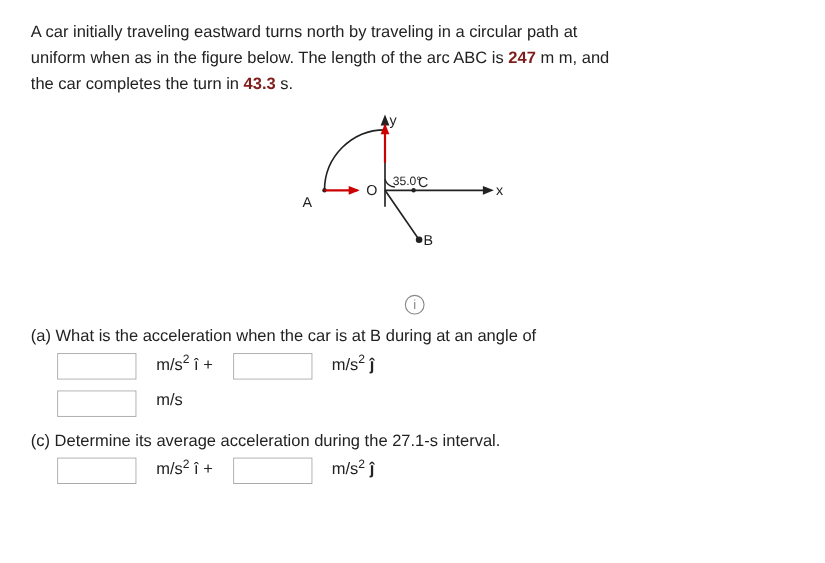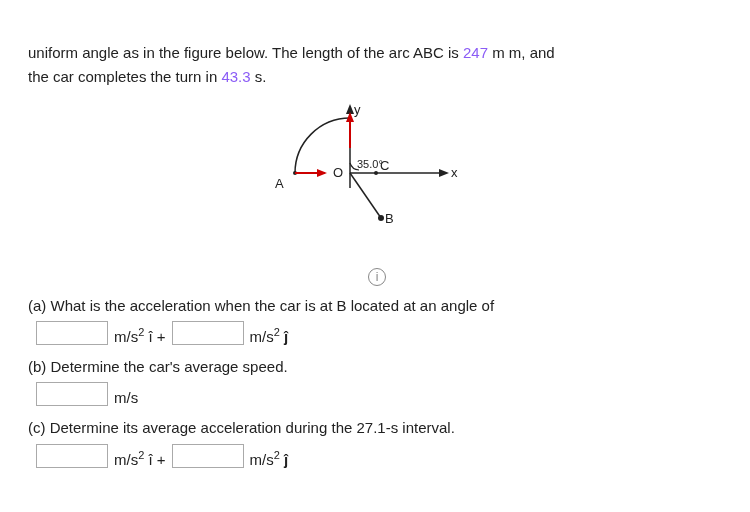--- a/index.html
+++ b/index.html
@@ -12,42 +12,42 @@
       color: #222;
       overflow: hidden;
     }
     .page {
       padding: 18px 28px 18px 28px;
     }
     .problem-text {
       line-height: 1.55;
       margin-bottom: 10px;
     }
-    .highlight-red { color: #8b5cf6; font-weight: normal; }
+    .highlight-red { color: #7f1d1d; font-weight: bold; }
     .figure-area {
       display: flex;
       justify-content: center;
       margin: 8px 0 10px 0;
     }
     .figure-svg {
       width: 230px;
       height: 160px;
     }
     .part {
       margin-bottom: 10px;
     }
     .part-text {
       line-height: 1.55;
       margin-bottom: 4px;
     }
     .answer-row {
       display: flex;
-      align-items: flex-end;
-      gap: 6px;
-      margin-left: 8px;
+      align-items: flex-start;
+      gap: 18px;
+      margin-left: 24px;
       margin-bottom: 2px;
     }
     .answer-box {
       width: 72px;
       height: 24px;
       border: 1px solid #aaa;
       background: #fff;
       display: inline-block;
     }
     .answer-box input {
@@ -77,22 +77,22 @@
       margin-left: 4px;
       cursor: pointer;
     }
   </style>
 </head>
 <body>
 
 <div class="page">
 
   <div class="problem-text">
-    <br>
-    <span>uniform angle as in the figure below. The length of the arc </span><span>ABC</span> is <span class="highlight-red">247</span> m<span> m, and</span><br>
+    <span>A car initially traveling eastward turns north by traveling in a circular path at</span><br>
+    <span>uniform when as in the figure below. The length of the arc </span><span>ABC</span> is <span class="highlight-red">247</span> m<span> m, and</span><br>
     <span>the car completes the turn in </span><span class="highlight-red">43.3</span><span> s.</span>
   </div>
 
   <div class="figure-area">
     <svg class="figure-svg" viewBox="0 0 230 160">
 
       <line x1="90" y1="10" x2="90" y2="90" stroke="#222" stroke-width="1.5"></line>
       <polygon points="90,6 86,16 94,16" fill="#222"></polygon>
       <text x="94" y="16" font-size="13" fill="#222">y</text>
 
@@ -124,38 +124,35 @@
       <polygon points="90,14 86,24 94,24" fill="#cc0000"></polygon>
     </svg>
   </div>
 
   <div style="display:flex; justify-content:center; margin-bottom:8px;">
     <span class="info-icon">i</span>
   </div>
 
   <div class="part">
     <div class="part-text">
-      <span>(a) What is the acceleration when the car is at B located at an angle of</span><br>
+      <span>(a) What is the acceleration when the car is at B during at an angle of</span><br>
     </div>
     <div class="answer-row">
       <div class="answer-box">
         <input type="text" placeholder="" style="">
       </div>
       <span class="unit-label">m/s<sup>2</sup> î +</span>
       <div class="answer-box">
         <input type="text" placeholder="" style="">
       </div>
       <span class="unit-label">m/s<sup>2</sup> <b>ĵ</b></span>
     </div>
   </div>
 
   <div class="part">
-    <div class="part-text">
-      <span>(b) Determine the car's average speed.</span>
-    </div>
     <div class="answer-row">
       <div class="answer-box">
         <input type="text" placeholder="" style="">
       </div>
       <span class="unit-label">m/s</span>
     </div>
   </div>
 
   <div class="part">
     <div class="part-text">

